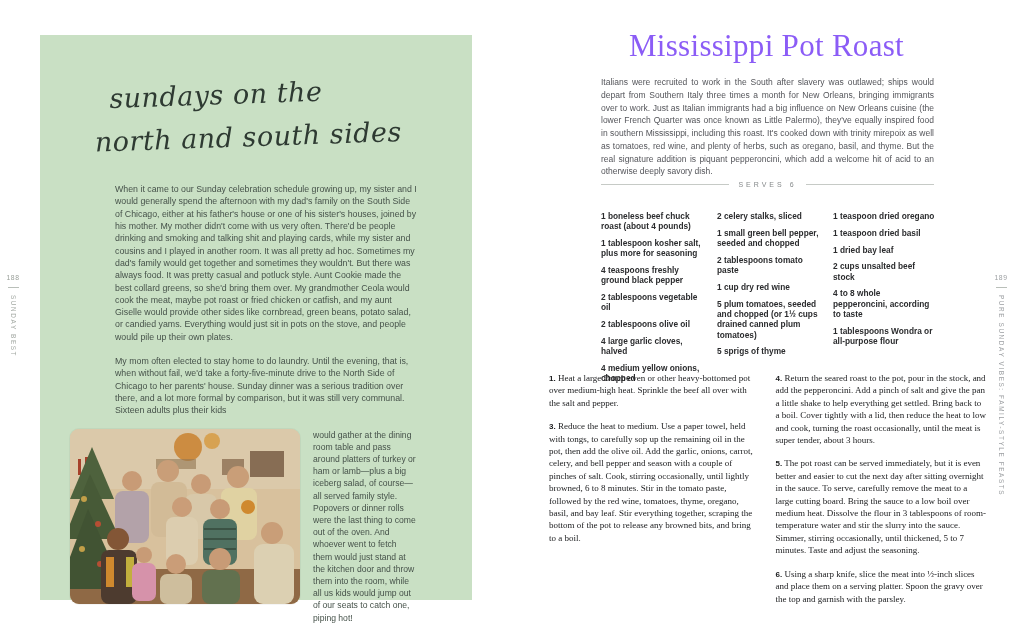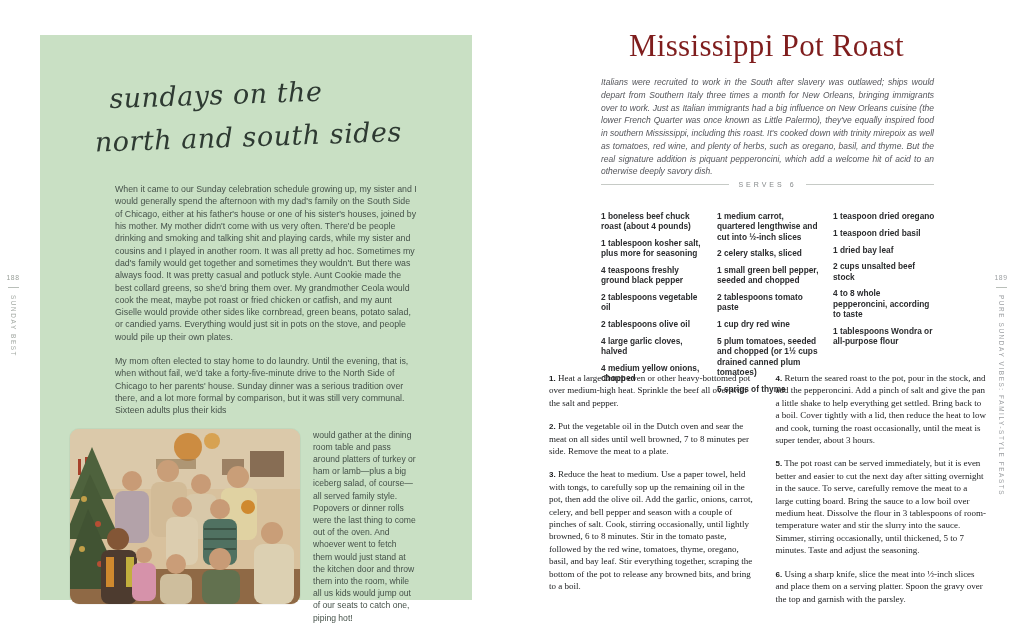--- a/index.html
+++ b/index.html
@@ -40,26 +40,26 @@
   .rail .tick{width:11px;border-top:1px solid #b9bfb9;margin:6px auto 7px auto;}
   .rail .vtext{
     writing-mode:vertical-rl;margin:0 auto;
     font-size:6.4px;letter-spacing:1.6px;color:#a4aaa4;white-space:nowrap;
   }
   .rail-right .pagenum,.rail-right .vtext{color:#9c9fa2;}
 
   
   .recipe-title{
     position:absolute;left:548px;top:28px;width:437px;text-align:center;
-    font-family:"Liberation Serif",serif;font-size:31px;color:#7f1d1d;
+    font-family:"Liberation Serif",serif;font-size:31px;color:#8b5cf6;
     letter-spacing:0.3px;
   }
   .recipe-intro{
     position:absolute;left:601px;top:76px;width:333px;
-    font-size:8.5px;line-height:1.5;color:#54555a;text-align:justify;font-style:italic;
+    font-size:8.5px;line-height:1.5;color:#54555a;text-align:justify;
   }
   .serves-row{
     position:absolute;left:601px;top:181px;width:333px;
     display:flex;align-items:center;gap:9px;
   }
   .serves-row .rule{flex:1;border-top:1px solid #c6cac6;}
   .serves-label{font-size:7px;letter-spacing:3px;color:#85898a;white-space:nowrap;}
 
   .ingredients{
     position:absolute;left:601px;top:211px;width:334px;
@@ -180,42 +180,40 @@
     <div class="ing-col">
       <p class="ing-item">1 boneless beef chuck roast (about 4 pounds)</p>
       <p class="ing-item">1 tablespoon kosher salt, plus more for seasoning</p>
       <p class="ing-item">4 teaspoons freshly ground black pepper</p>
       <p class="ing-item">2 tablespoons vegetable oil</p>
       <p class="ing-item">2 tablespoons olive oil</p>
       <p class="ing-item">4 large garlic cloves, halved</p>
       <p class="ing-item">4 medium yellow onions, chopped</p>
     </div>
     <div class="ing-col">
-      <p class="ing-item">1 medium carrot, quartered lengthwise and cut into ½-inch slices</p>
       <p class="ing-item">2 celery stalks, sliced</p>
       <p class="ing-item">1 small green bell pepper, seeded and chopped</p>
       <p class="ing-item">2 tablespoons tomato paste</p>
       <p class="ing-item">1 cup dry red wine</p>
       <p class="ing-item">5 plum tomatoes, seeded and chopped (or 1½ cups drained canned plum tomatoes)</p>
       <p class="ing-item">5 sprigs of thyme</p>
     </div>
     <div class="ing-col">
       <p class="ing-item">1 teaspoon dried oregano</p>
       <p class="ing-item">1 teaspoon dried basil</p>
       <p class="ing-item">1 dried bay leaf</p>
       <p class="ing-item">2 cups unsalted beef stock</p>
       <p class="ing-item">4 to 8 whole pepperoncini, according to taste</p>
       <p class="ing-item">1 tablespoons Wondra or all-purpose flour</p>
     </div>
   </div>
 
   <div class="steps">
     <div class="steps-col">
       <p class="step"><b>1.</b> <span>Heat a large Dutch oven or other heavy-bottomed pot over medium-high heat. Sprinkle the beef all over with the salt and pepper.</span></p>
-      <p class="step"><b>2.</b> <span>Put the vegetable oil in the Dutch oven and sear the meat on all sides until well browned, 7 to 8 minutes per side. Remove the meat to a plate.</span></p>
       <p class="step"><b>3.</b> <span>Reduce the heat to medium. Use a paper towel, held with tongs, to carefully sop up the remaining oil in the pot, then add the olive oil. Add the garlic, onions, carrot, celery, and bell pepper and season with a couple of pinches of salt. Cook, stirring occasionally, until lightly browned, 6 to 8 minutes. Stir in the tomato paste, followed by the red wine, tomatoes, thyme, oregano, basil, and bay leaf. Stir everything together, scraping the bottom of the pot to release any browned bits, and bring to a boil.</span></p>
     </div>
     <div class="steps-col">
       <p class="step"><b>4.</b> <span>Return the seared roast to the pot, pour in the stock, and add the pepperoncini. Add a pinch of salt and give the pan a little shake to help everything get settled. Bring back to a boil. Cover tightly with a lid, then reduce the heat to low and cook, turning the roast occasionally, until the meat is super tender, about 3 hours.</span></p>
       <p class="step"><b>5.</b> <span>The pot roast can be served immediately, but it is even better and easier to cut the next day after sitting overnight in the sauce. To serve, carefully remove the meat to a large cutting board. Bring the sauce to a low boil over medium heat. Dissolve the flour in 3 tablespoons of room-temperature water and stir the slurry into the sauce. Simmer, stirring occasionally, until thickened, 5 to 7 minutes. Taste and adjust the seasoning.</span></p>
       <p class="step"><b>6.</b> <span>Using a sharp knife, slice the meat into ½-inch slices and place them on a serving platter. Spoon the gravy over the top and garnish with the parsley.</span></p>
     </div>
   </div>
 
   <div class="rail rail-right">

